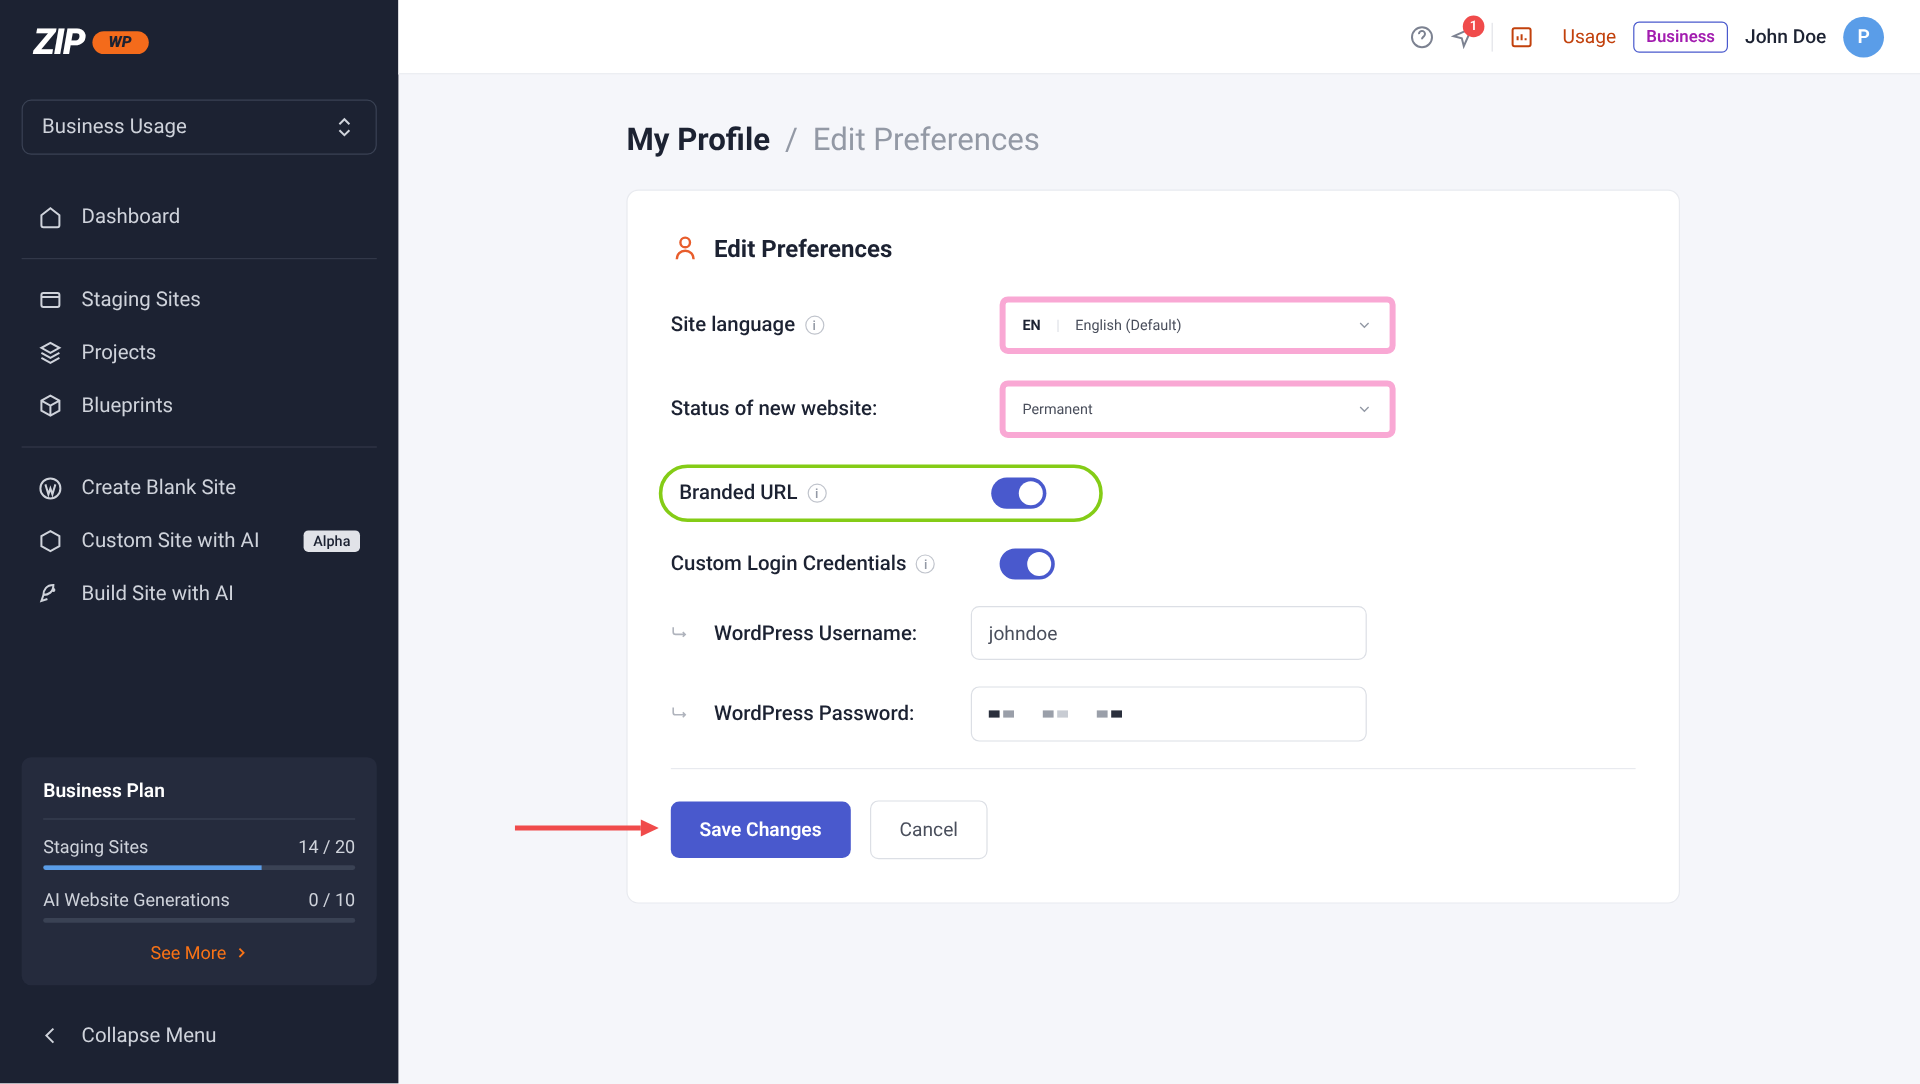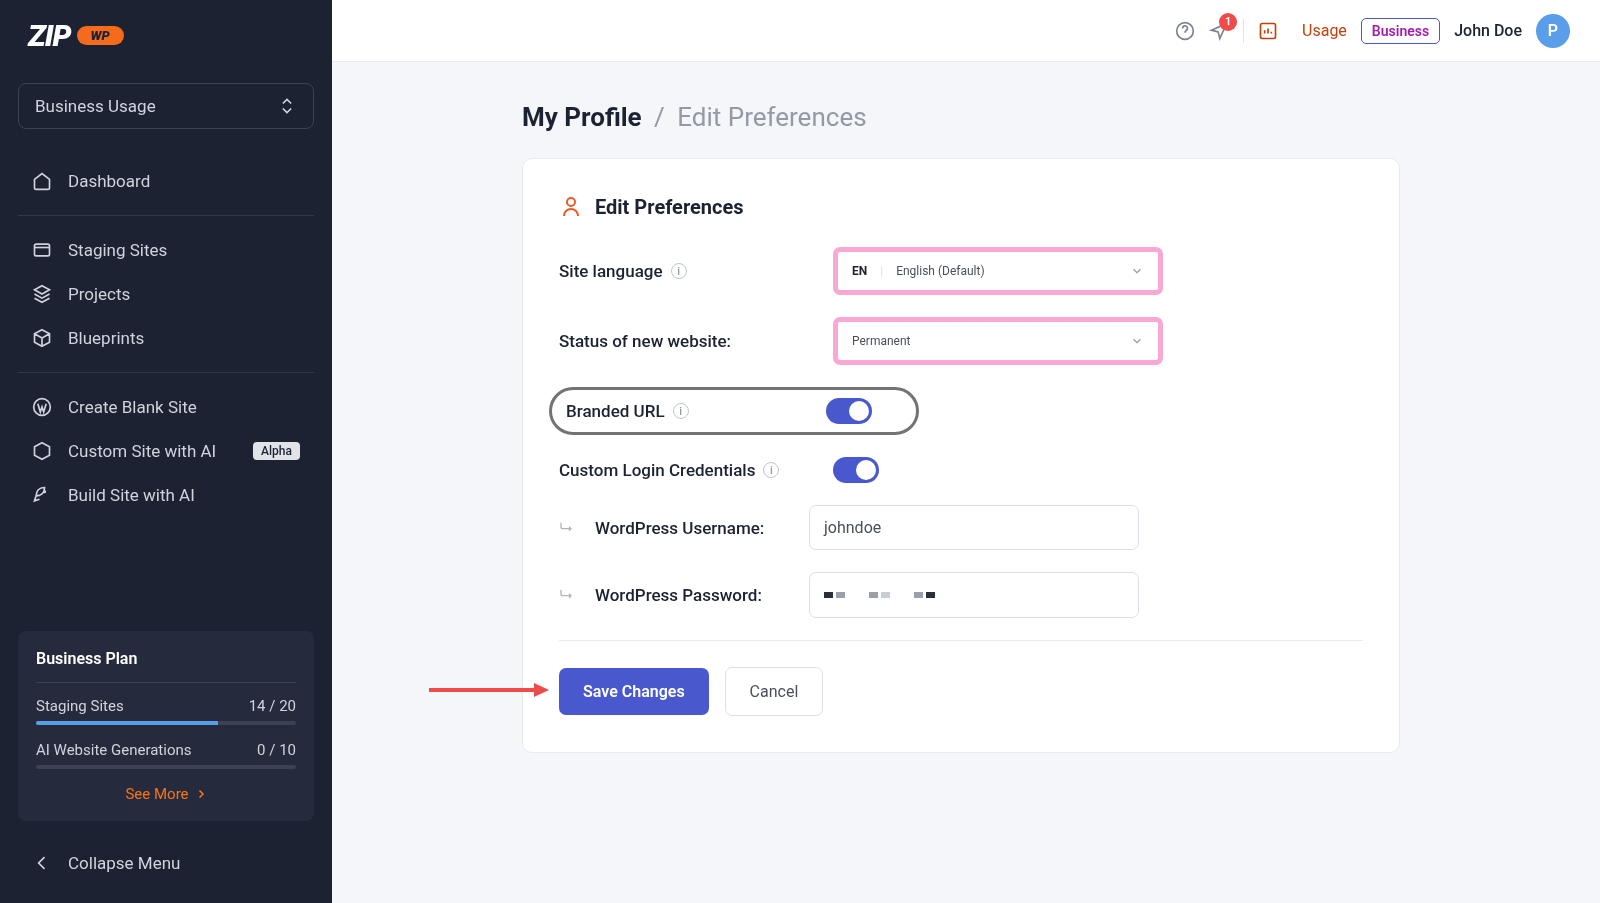--- a/index.html
+++ b/index.html
@@ -64,21 +64,21 @@
 .select-box .lang-sep { color: #dcdfe5; margin-right: 10px; }
 .input-box { flex: 0 0 330px; border: 1px solid #dcdfe5; border-radius: 7px; padding: 12px 14px; font-size: 16px; color: #4a4f5c; }
 .pwd-dots { display: flex; gap: 4px; align-items: center; height: 20px; }
 .pwd-dots .group { display: flex; gap: 3px; margin-right: 20px; }
 .pwd-dots .bar { width: 9px; height: 6px; background: #2a2f3c; }
 .pwd-dots .bar.light { background: #9a9fa9; }
 
 .toggle { width: 46px; height: 26px; background: #4959cd; border-radius: 13px; position: relative; cursor: pointer; margin-left: 24px; }
 .toggle::after { content: ""; position: absolute; right: 3px; top: 3px; width: 20px; height: 20px; background: #fff; border-radius: 50%; }
 
-.highlight-box { border: 3px solid #737373; border-radius: 24px; padding: 8px 18px 8px 4px; display: inline-flex; align-items: center; width: 370px; margin-left: -10px; }
+.highlight-box { border: 3px solid #84cc16; border-radius: 24px; padding: 8px 18px 8px 4px; display: inline-flex; align-items: center; width: 370px; margin-left: -10px; }
 .highlight-box .form-label { flex: 0 0 240px; padding-left: 10px; }
 .highlight-box .toggle { margin-left: 30px; }
 
 .card-divider { border: none; border-top: 1px solid #e8eaef; margin: 20px 0 26px; }
 .actions { display: flex; gap: 16px; align-items: center; position: relative; }
 .btn-primary { background: #4959cd; color: #fff; border: none; padding: 14px 24px; border-radius: 7px; font-size: 16px; font-weight: 600; cursor: pointer; }
 .btn-secondary { background: #fff; color: #4a4f5c; border: 1px solid #dcdfe5; padding: 14px 24px; border-radius: 7px; font-size: 16px; cursor: pointer; }
 
 .arrow-annotation { position: absolute; left: -130px; top: 50%; transform: translateY(-50%); }
 .arrow-annotation svg { width: 120px; height: 20px; }

